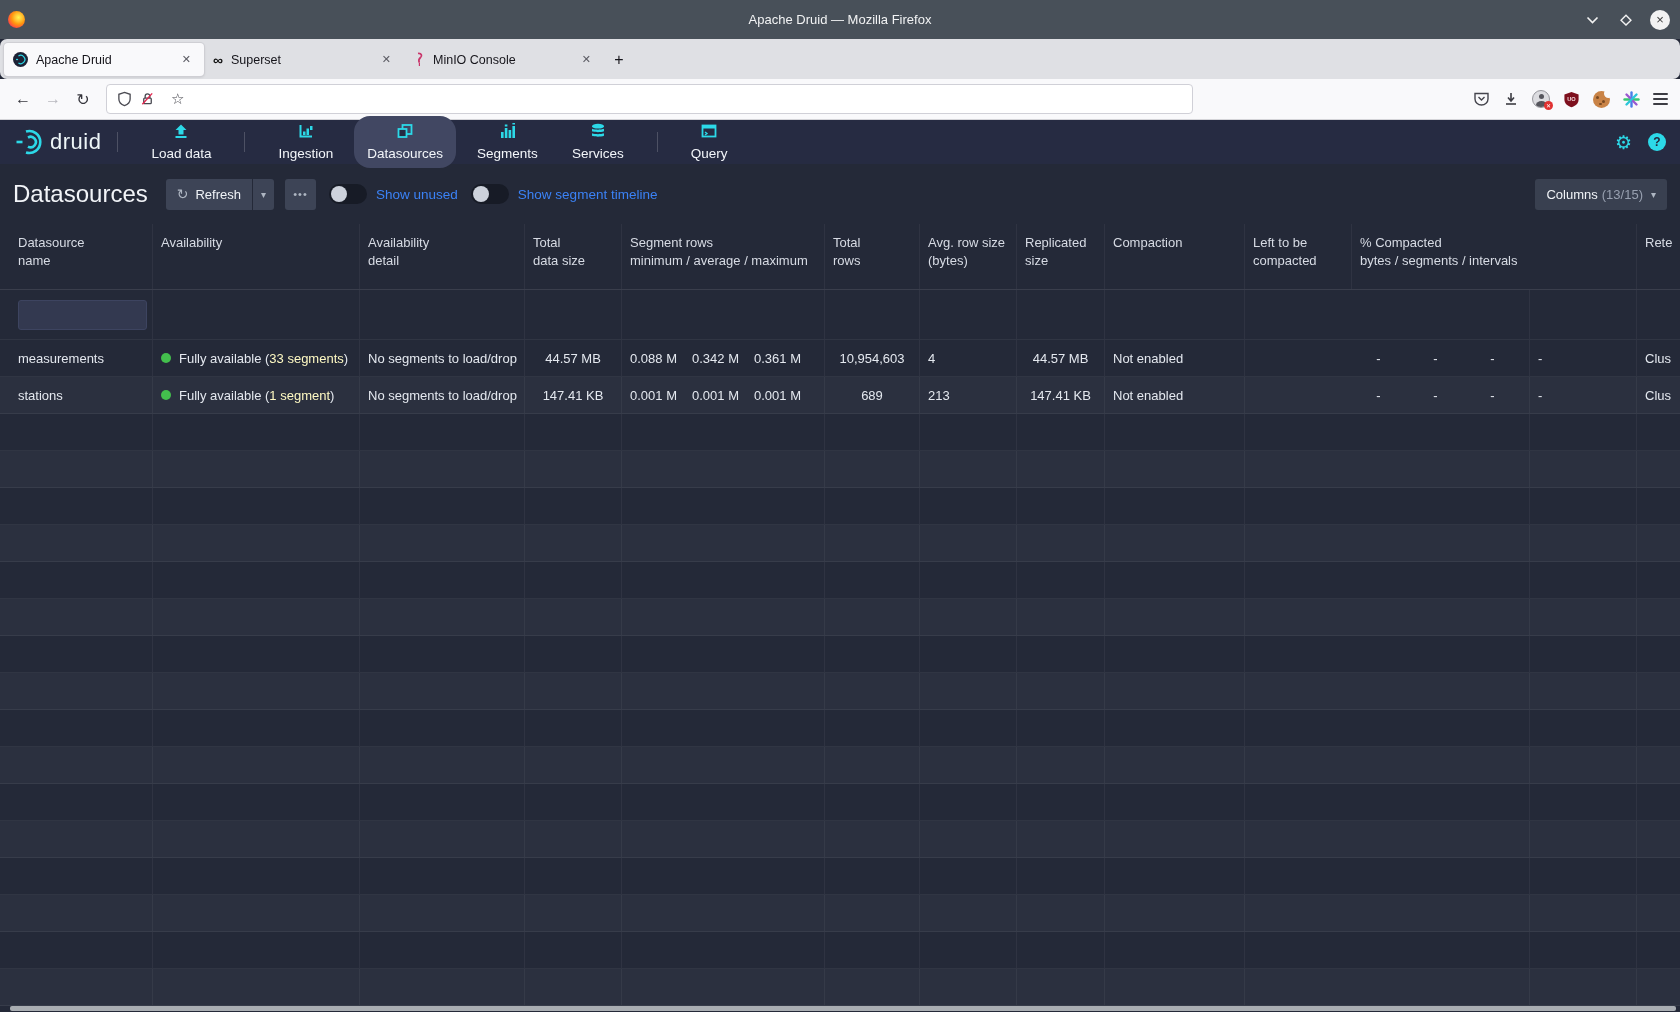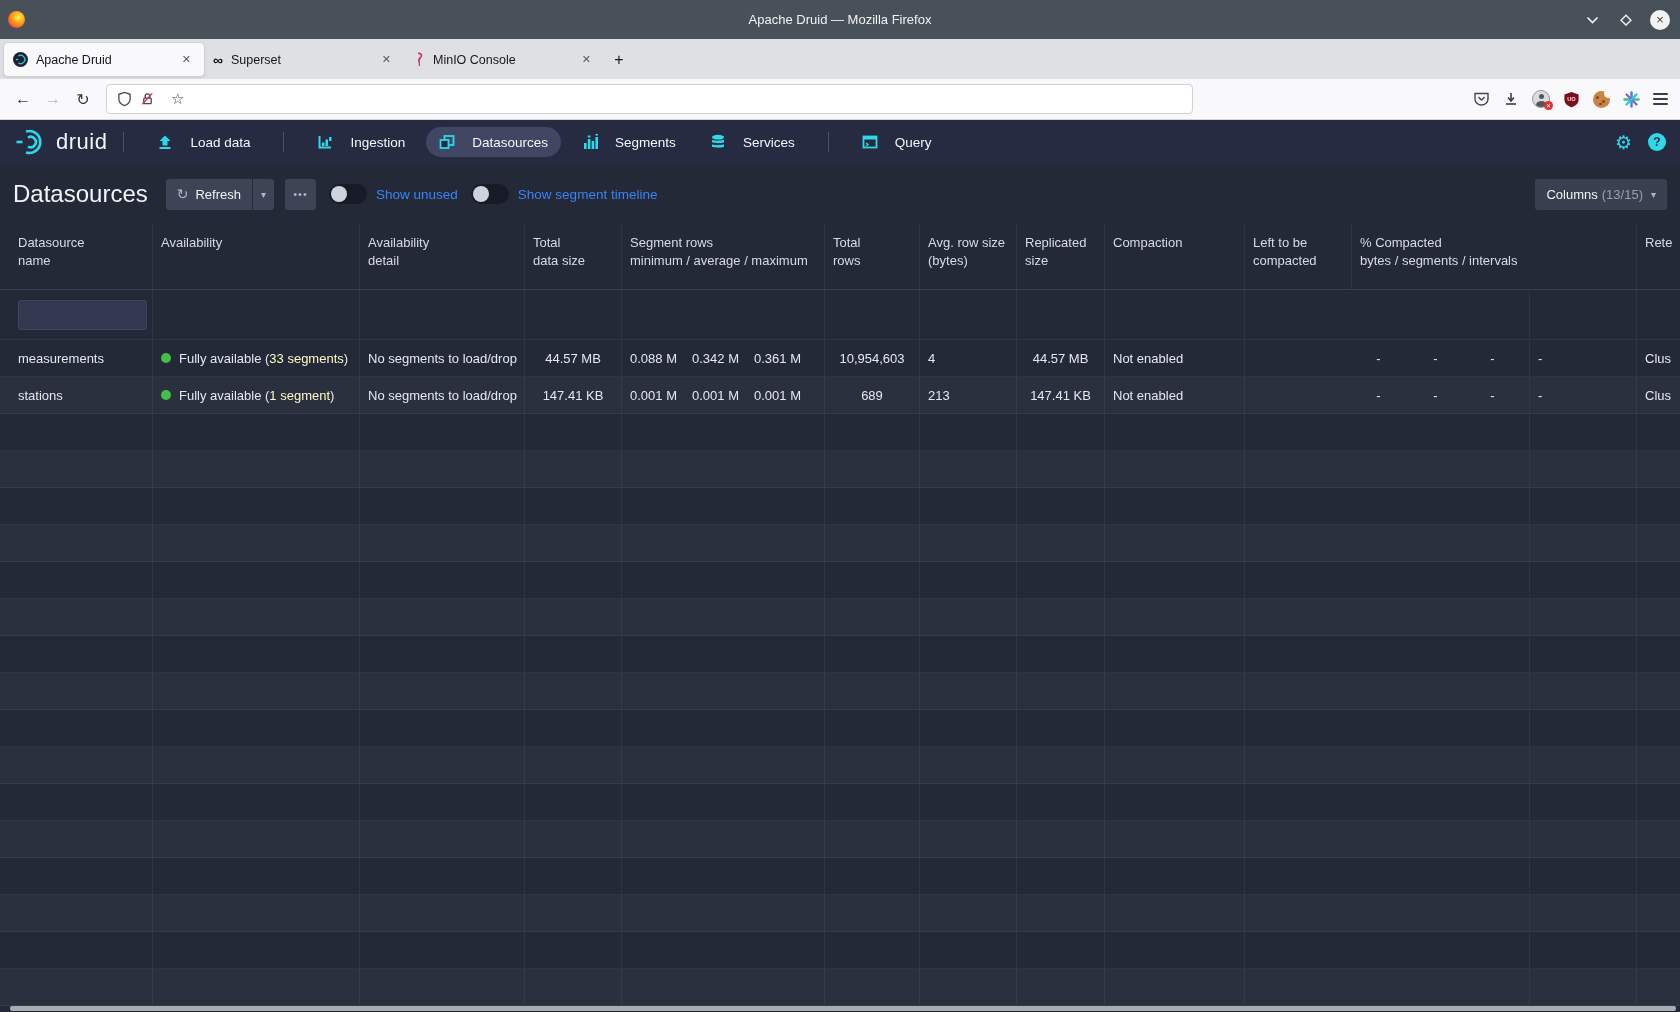--- a/index.html
+++ b/index.html
@@ -8,21 +8,21 @@
 
   
   .titlebar { height:39px; background:#485059; display:flex; align-items:center; position:relative; }
   .ff-logo { width:17px; height:17px; border-radius:50%; margin-left:8px;
     background: radial-gradient(circle at 62% 38%, #fff44f 0%, #ffbd2e 28%, #ff980e 45%, #ff5a36 68%, #d8186e 88%, #9059ff 100%); }
   .win-title { position:absolute; left:0; right:0; text-align:center; color:#f2f3f4; font-size:13px; }
   .win-controls { margin-left:auto; display:flex; align-items:center; gap:14px; padding-right:10px; z-index:2; }
   .wc { width:20px; height:20px; display:flex; align-items:center; justify-content:center; cursor:default; }
   .wc-close { background:#f2f2f2; border-radius:50%; color:#3a3a3a; font-size:13px; line-height:1; }
 
-  .tabstrip { height:40px; background:#dfe0e4; display:flex; align-items:flex-end; padding:0 4px; }
+  .tabstrip { height:40px; background:#dfe0e4; display:flex; align-items:flex-end; padding:0 4px;border-radius:7px; }
   .tab { height:33px; margin-bottom:3px; display:flex; align-items:center; width:200px; padding:0 9px;
     border-radius:4px; color:#15141a; font-size:12.5px; position:relative; }
   .tab.active { background:#f9f9fb; box-shadow:0 0 0 1px #cfcfd4, 0 1px 3px rgba(0,0,0,.15); }
   .tab .tlabel { flex:1; overflow:hidden; white-space:nowrap; margin-left:8px; }
   .tab .tclose { color:#5a5a62; font-size:11px; padding:2px 4px; }
   .fav-druid { width:15px; height:15px; border-radius:50%; background:#1d2235; position:relative; flex:none; }
   .fav-druid svg { position:absolute; left:2px; top:2px; }
   .fav-inf { font-size:14px; font-weight:bold; color:#0b0b0b; flex:none; }
   .newtab { width:30px; height:30px; margin-bottom:4px; display:flex; align-items:center; justify-content:center;
     font-size:16px; color:#15141a; border-radius:4px; }
@@ -44,24 +44,24 @@
   .badge-x { position:absolute; right:-3px; bottom:-2px; width:9px; height:9px; border-radius:50%; background:#e03131; color:#fff;
     font-size:6px; display:flex; align-items:center; justify-content:center; line-height:1; }
   .cookie { width:17px; height:17px; border-radius:50%; background:#c98346; position:relative; }
   .cookie i { position:absolute; border-radius:50%; background:#7a4a22; }
   .cookie .bite { position:absolute; right:-3px; top:-2px; width:9px; height:9px; border-radius:50%; background:#f9f9fb; }
   .hamburger { display:flex; flex-direction:column; gap:3px; }
   .hamburger i { width:15px; height:2px; background:#3c3c43; border-radius:1px; }
 
   
   .druid-navbar { height:44px; background:#262b42; display:flex; align-items:center; padding:0 14px; }
-  .brand { display:flex; align-items:center; gap:6px; }
+  .brand { display:flex; align-items:center; }
   .brand-word { color:#eef6f8; font-size:22px; letter-spacing:.5px; font-weight:400; }
   .nav-divider { width:1px; height:20px; background:rgba(255,255,255,.18); margin:0 16px; }
-  .nav-item { display:flex; align-items:center; gap:17px; color:#f3f6fa; font-size:13.5px; padding:7px 13px; border-radius:16px; margin:0 4px; }
+  .nav-item { display:flex; align-items:center; gap:7px; color:#f3f6fa; font-size:13.5px; padding:7px 13px; border-radius:16px; margin:0 4px;flex-direction:column; }
   .nav-item.active { background:#414762; }
   .nav-right { margin-left:auto; display:flex; align-items:center; gap:16px; }
   .gear { color:#2cd9e8; font-size:19px; line-height:1; }
   .helpbtn { width:18px; height:18px; border-radius:50%; background:#2cd9e8; color:#23283c; font-weight:bold; font-size:12px;
     display:flex; align-items:center; justify-content:center; }
 
   .page-header { height:60px; display:flex; align-items:center; padding:0 13px; background:#242938; }
   .page-title { font-size:24px; color:#f2f4f8; font-weight:400; margin-right:18px; }
   .btn { background:#3d4456; color:#f0f3f7; font-size:13px; height:31px; display:flex; align-items:center; justify-content:center;
     border-radius:3px; padding:0 11px; }

